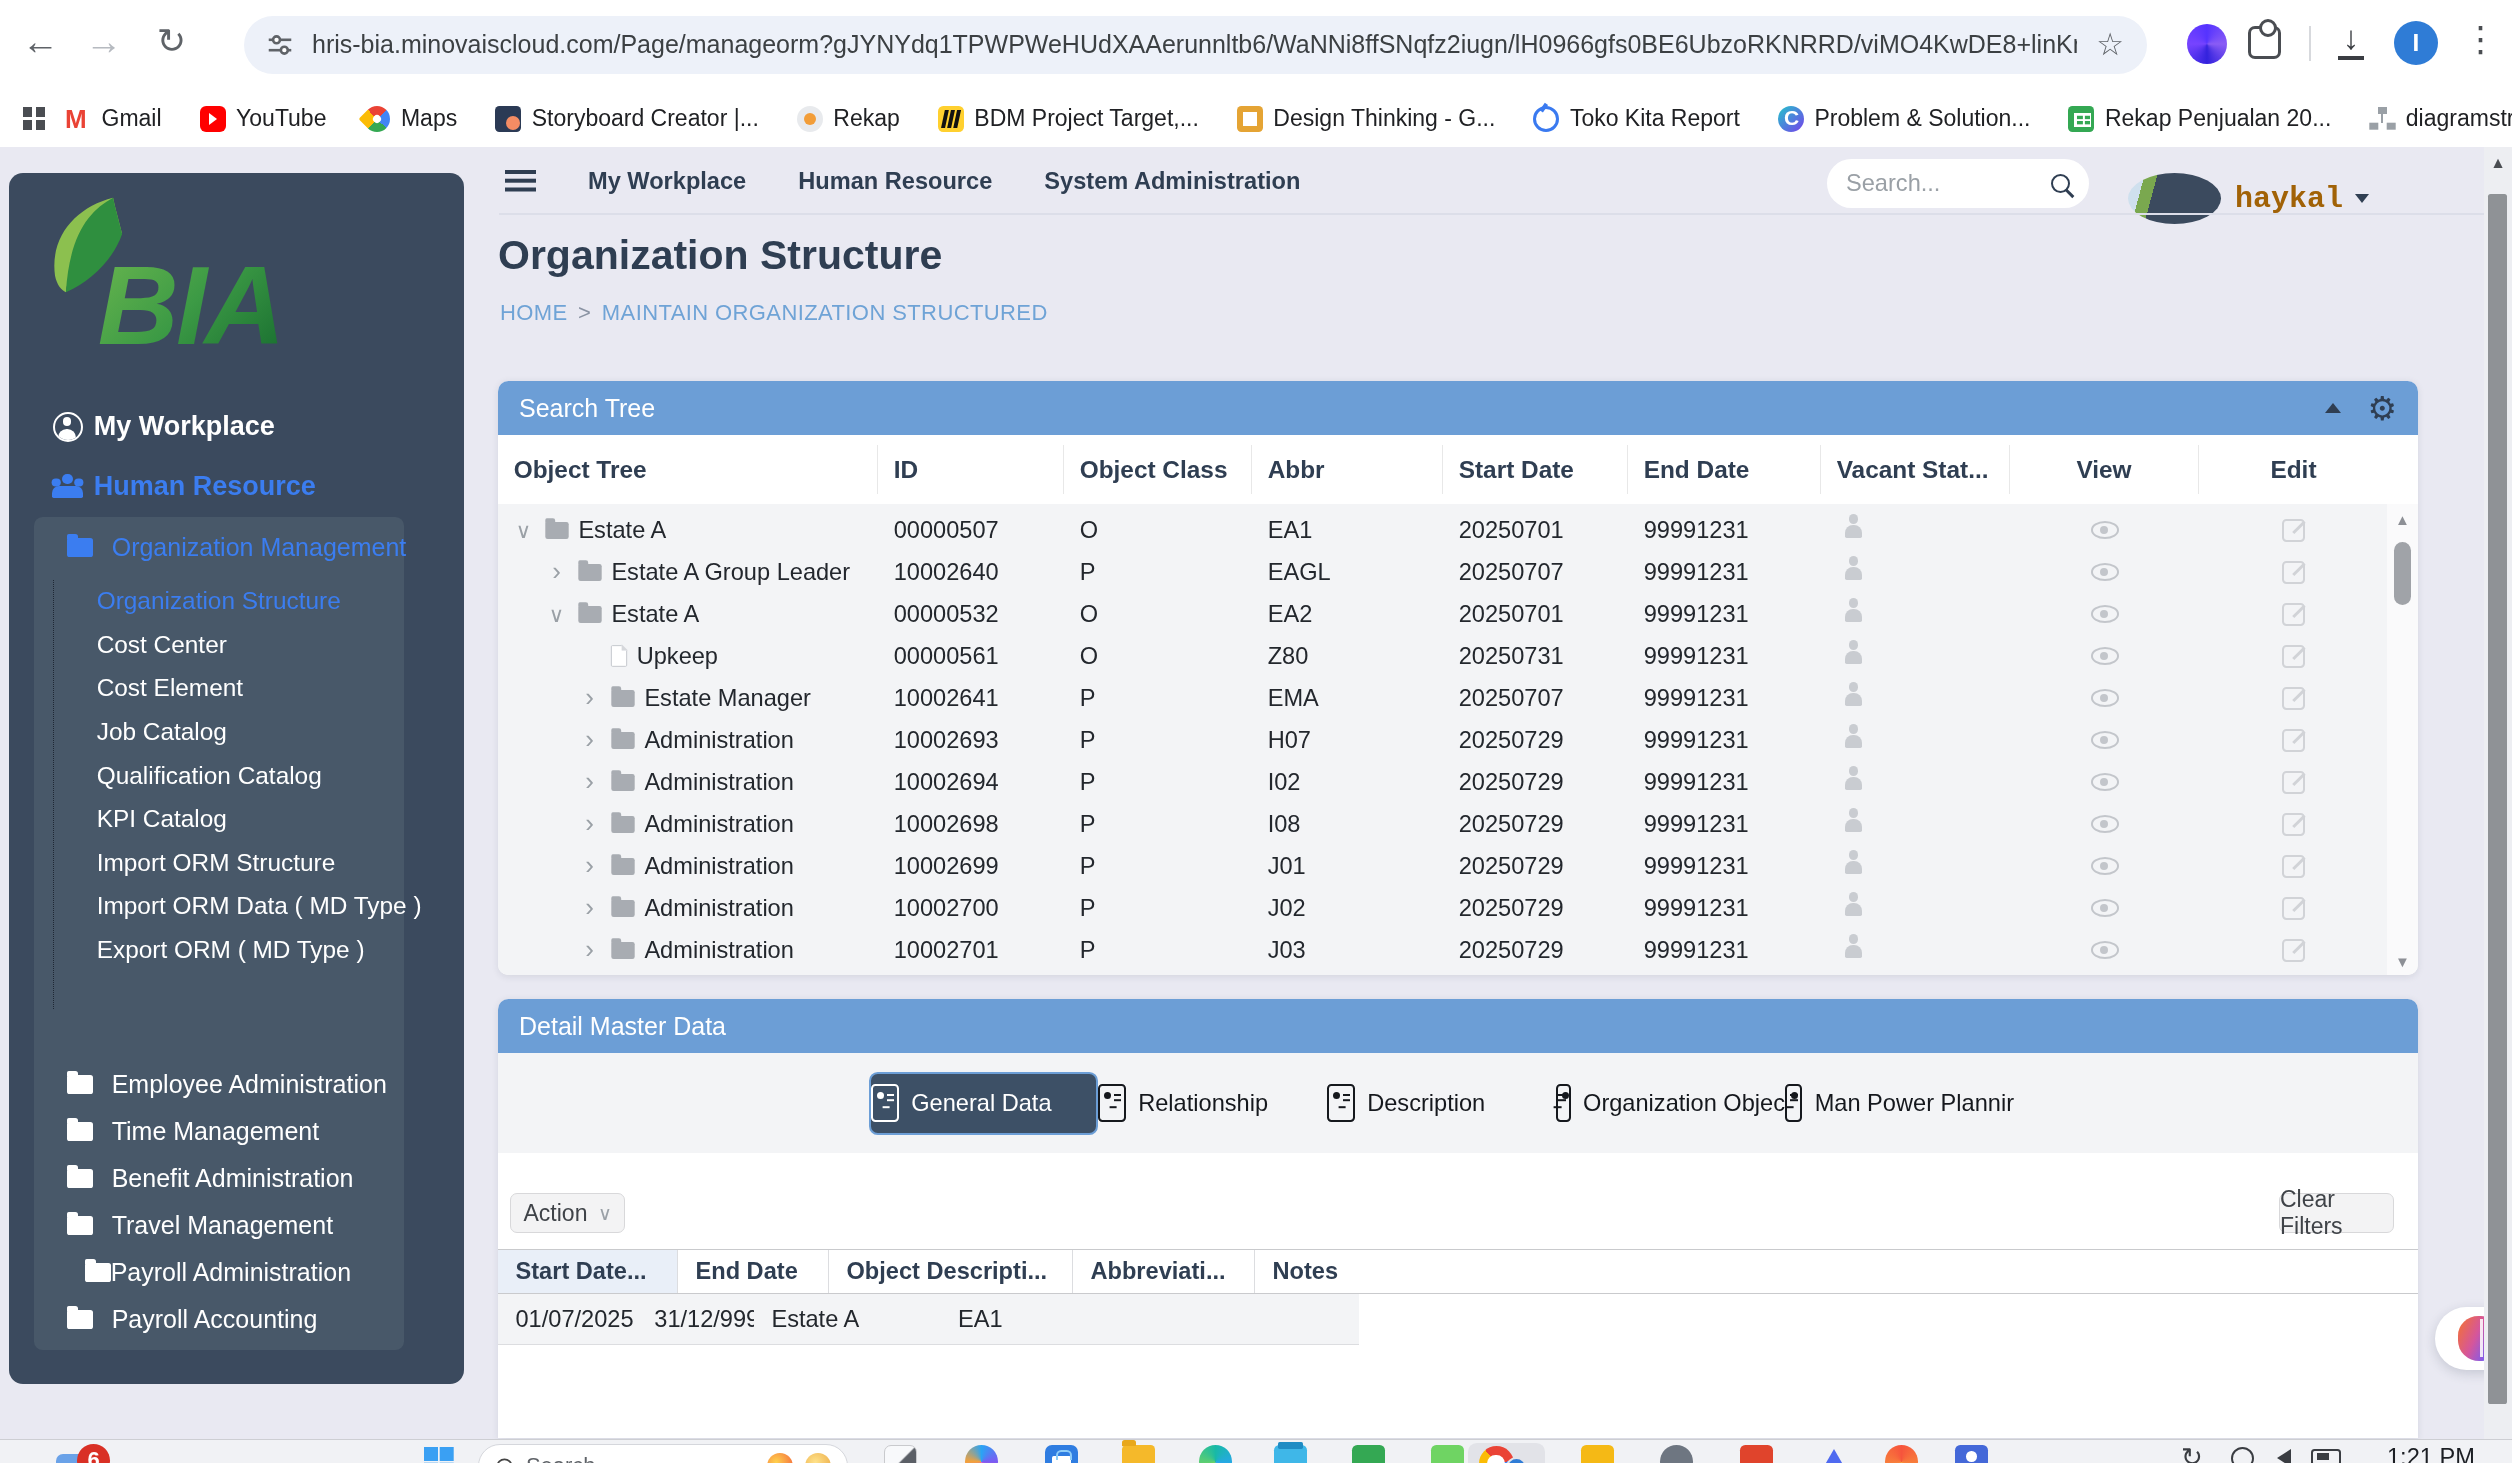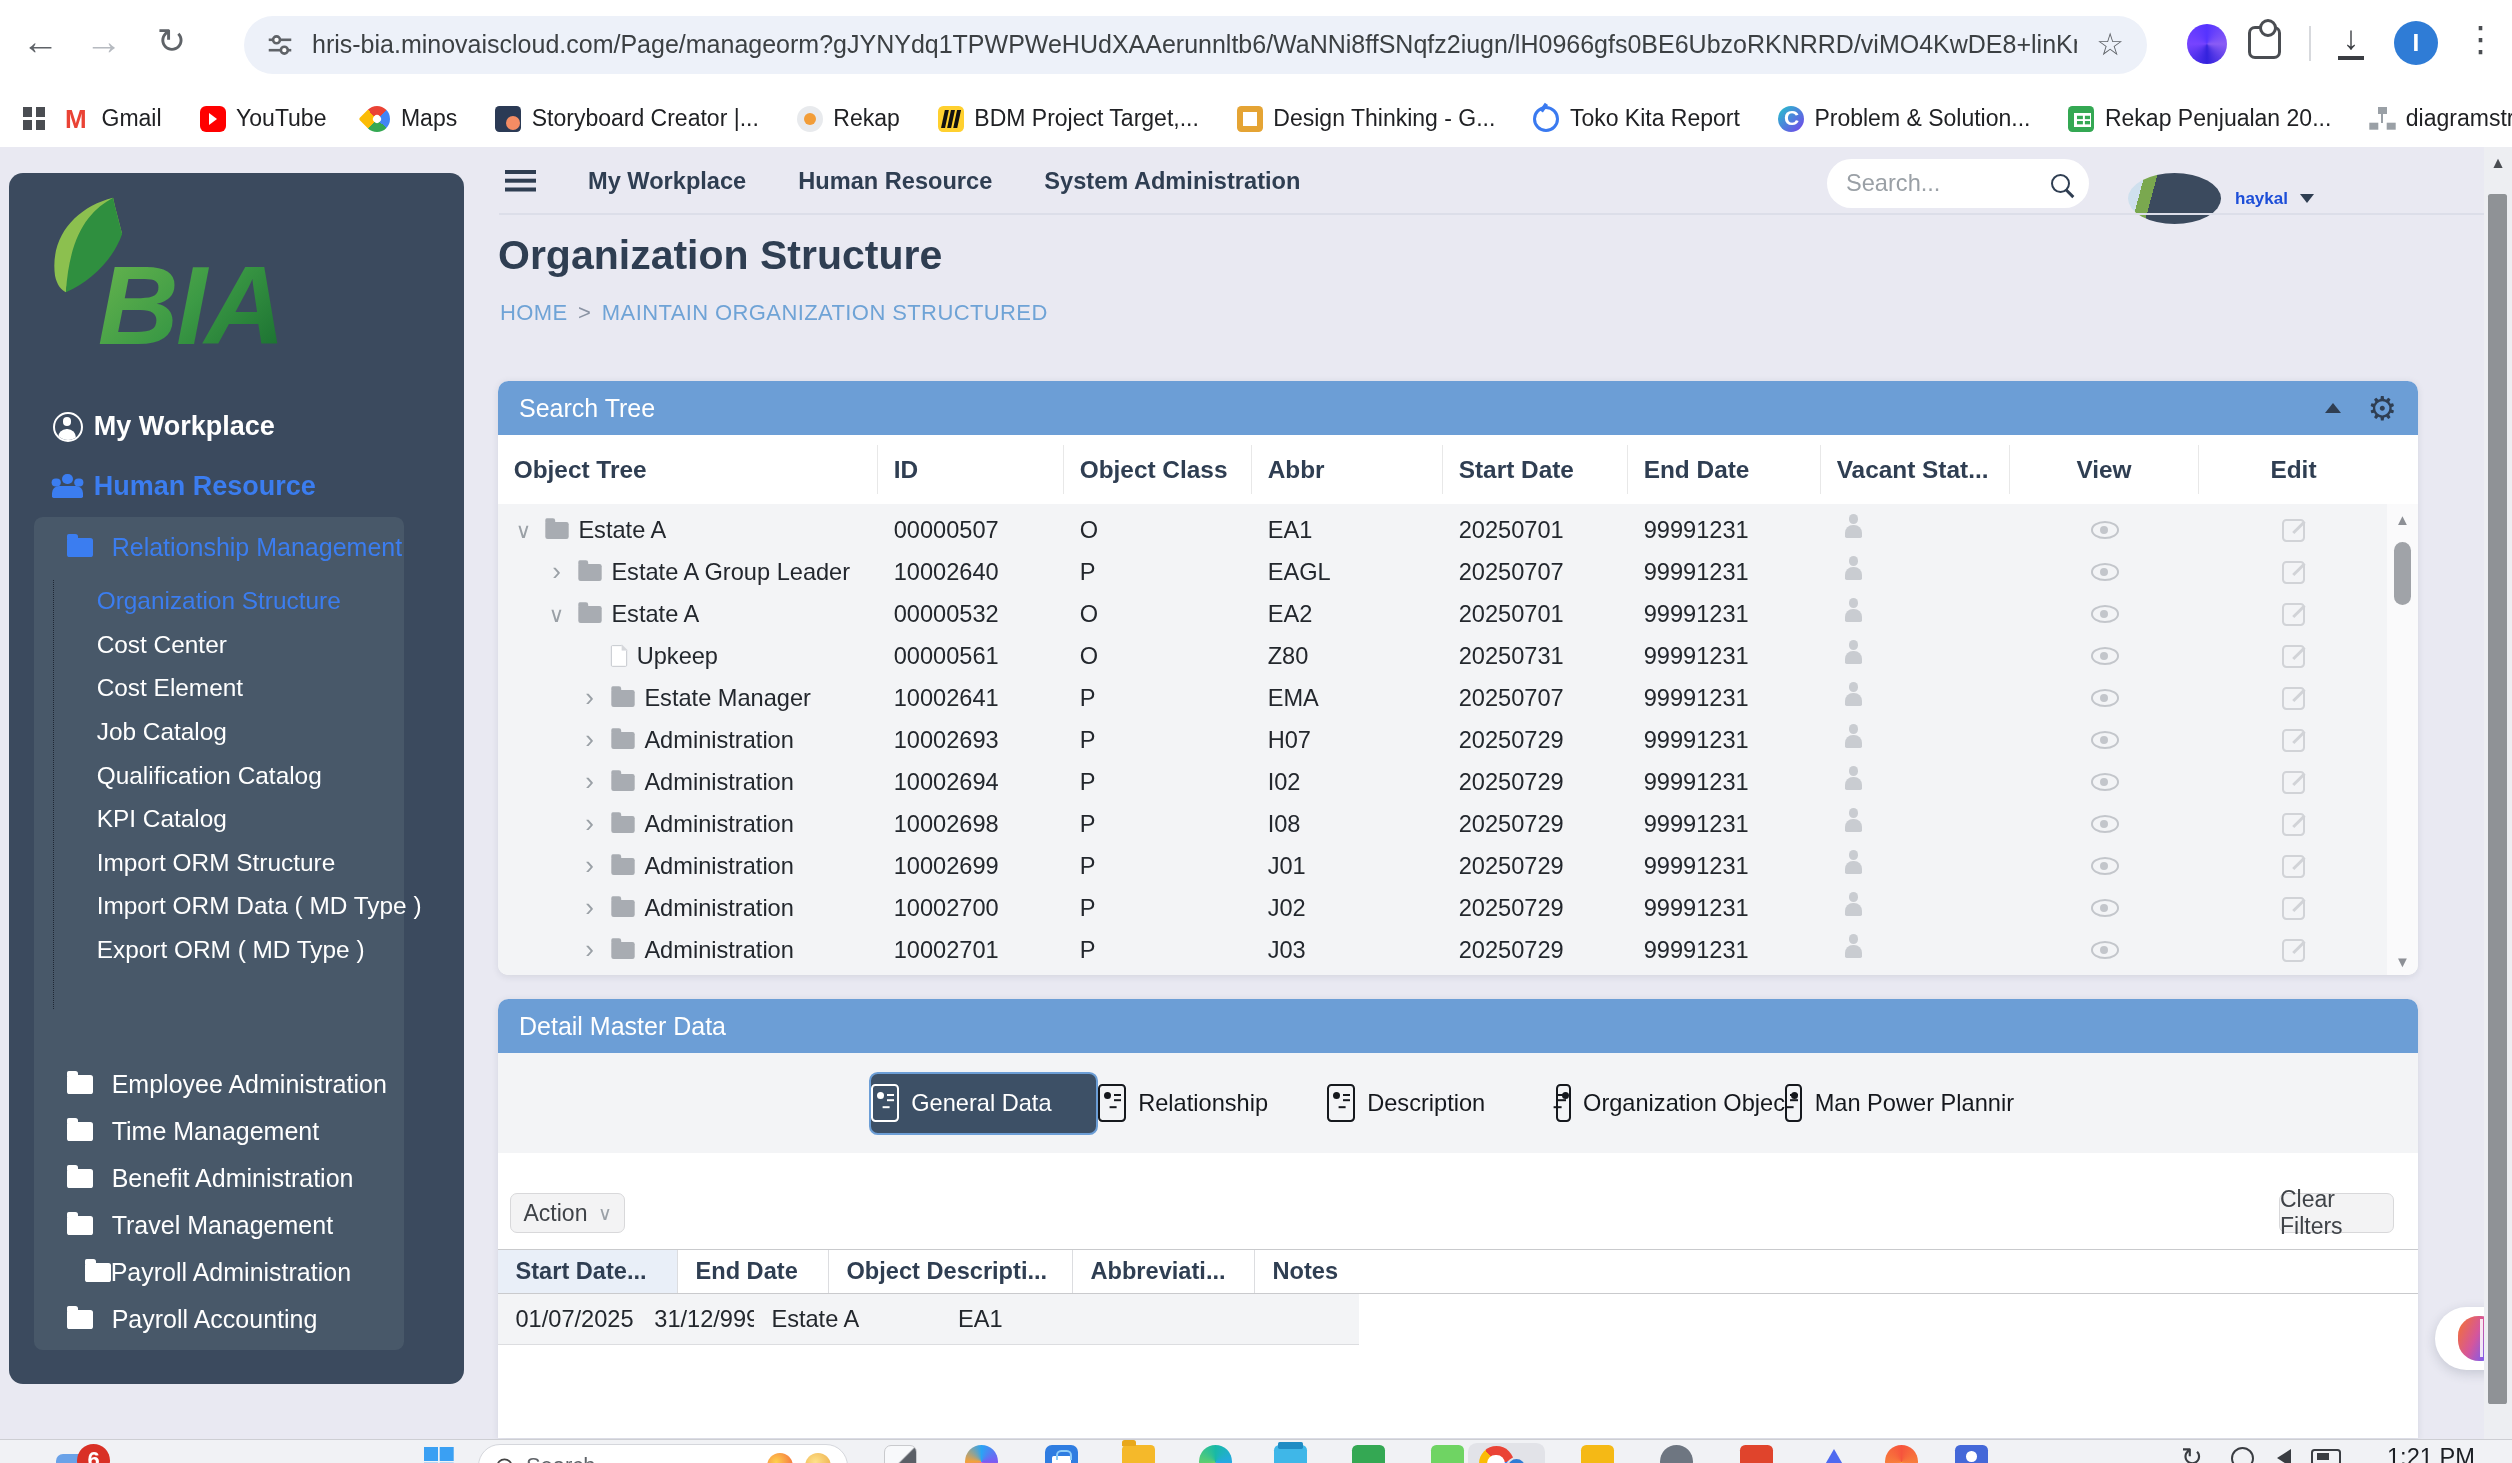--- a/index.html
+++ b/index.html
@@ -89,21 +89,21 @@
   .hamburger { width:31px; height:23px; position:relative; cursor:pointer; }
   .hamburger::before { content:""; position:absolute; left:0; top:0; width:31px; height:4.4px; background:#2f3e52; box-shadow:0 8.7px #2f3e52, 0 17.5px #2f3e52; }
   .topnav .nav-item { font-size:23.6px; font-weight:bold; color:#2f3e52; cursor:pointer; white-space:nowrap; }
   .search-pill { position:absolute; left:1827px; top:159px; width:262px; height:49px; border-radius:24.4px; background:#fff; display:flex; align-items:center; padding:0 19px; }
   .search-pill input { border:none; outline:none; flex:1; font-size:23.6px; color:#3c4043; background:transparent; min-width:0; }
   .search-pill input::placeholder { color:#9aa0a6; }
   .ic-mag { width:19px; height:19px; border:2.6px solid #2f3e52; border-radius:50%; position:relative; flex:none; }
   .ic-mag::after { content:""; position:absolute; right:-7px; bottom:-3.5px; width:9.6px; height:2.6px; background:#2f3e52; transform:rotate(45deg); }
   .avatar { position:absolute; left:2128px; top:173px; width:93px; height:51px; border-radius:50%; background:linear-gradient(105deg,#cfe0ee 0 16%,#7aa84f 16% 28%,#3b4a5e 28%); cursor:pointer; }
   .user-wrap { position:absolute; left:2235px; top:173px; height:51px; display:flex; align-items:center; gap:12.2px; cursor:pointer; }
-  .user-name { font-size:17px; font-weight:bold; color:#1d4ed8; }
+  .user-name { font-size:30px; font-weight:bold; color:#a16207;font-family:Liberation Mono, monospace; }
   .caret-dn { width:0; height:0; border-left:7.9px solid transparent; border-right:7.9px solid transparent; border-top:9.6px solid #2f3e52; }
   .nav-rule { position:absolute; left:499px; top:213px; width:2013px; height:1.7px; background:#dcdee9; }
 
   .page-title { position:absolute; left:498px; top:232px; font-size:41px; font-weight:bold; color:#2f3e52; }
   .breadcrumb { position:absolute; left:500px; top:300px; font-size:22px; color:#6fa3d6; letter-spacing:0.4px; display:flex; gap:10.5px; }
   .breadcrumb .sep { color:#8a93a3; }
 
   
   .card { position:absolute; background:#fff; border-radius:10.5px; box-shadow:0 1.7px 7px rgba(40,50,70,.10); overflow:hidden; }
   .tree-card { left:498px; top:381px; width:1920px; height:594px; }
@@ -321,21 +321,21 @@
   <div class="side-item blue" style="top:289px">
     <span class="ic-slot">
         <span class="ic-users"></span>
       </span>
     <span class="lbl">Human Resource</span>
   </div>
 
   <div class="side-panel">
     <div class="panel-item blue" style="top:7.9px; padding-left:33px; gap:19px">
       <span class="folder blue"></span>
-      <span class="lbl">Relationship Management</span>
+      <span class="lbl">Organization Management</span>
     </div>
     <div class="dotline"></div>
     <div class="plink active" style="top:62px">Organization Structure</div>
     <div class="plink" style="top:106px">Cost Center</div>
     <div class="plink" style="top:149px">Cost Element</div>
     <div class="plink" style="top:193px">Job Catalog</div>
     <div class="plink" style="top:237px">Qualification Catalog</div>
     <div class="plink" style="top:280px">KPI Catalog</div>
     <div class="plink" style="top:324px">Import ORM Structure</div>
     <div class="plink" style="top:367px">Import ORM Data ( MD Type )</div>

